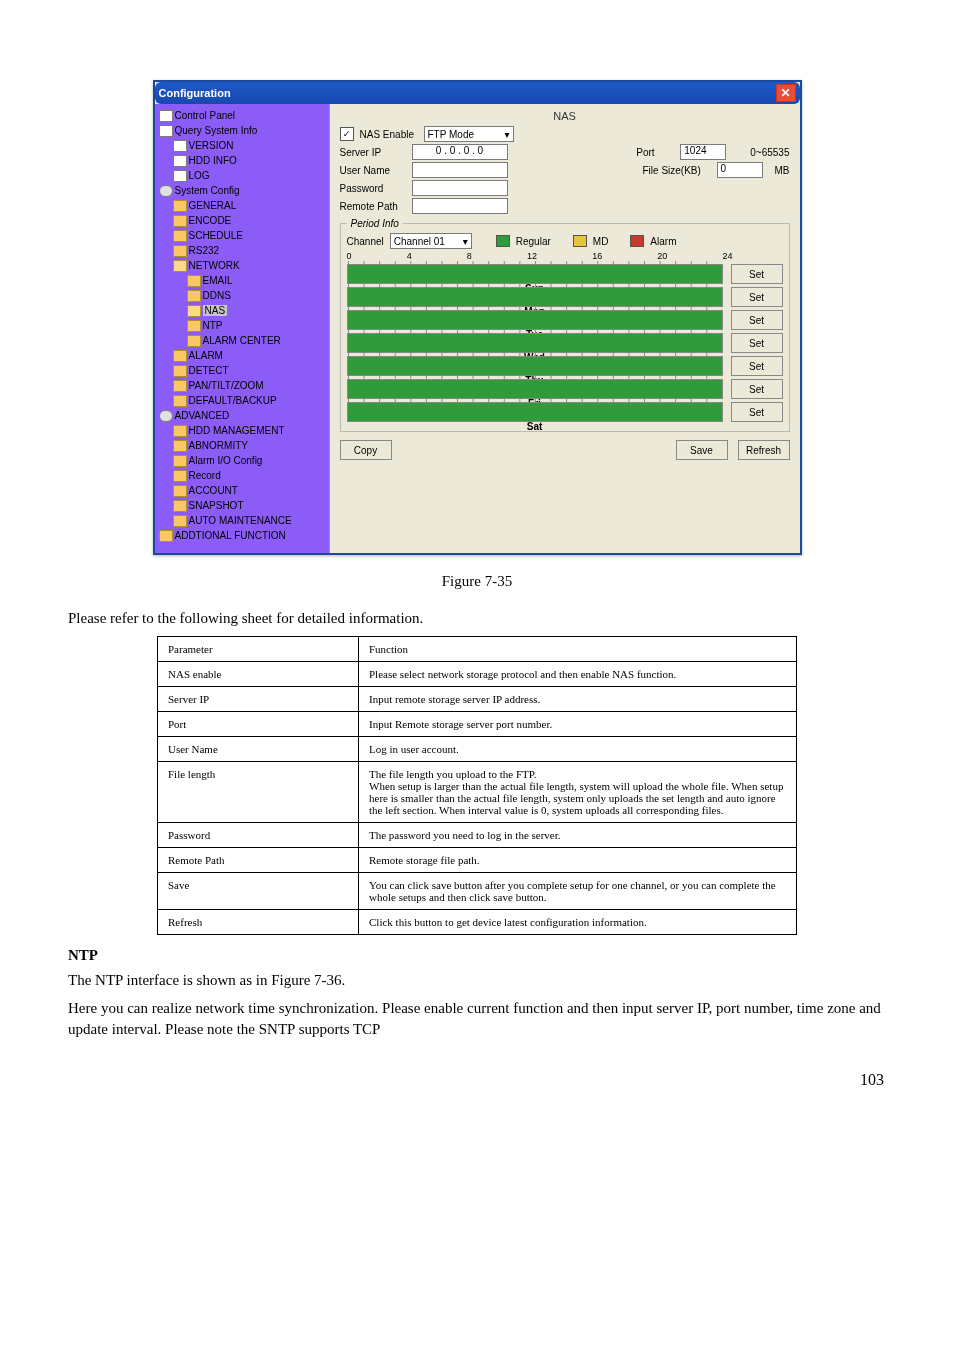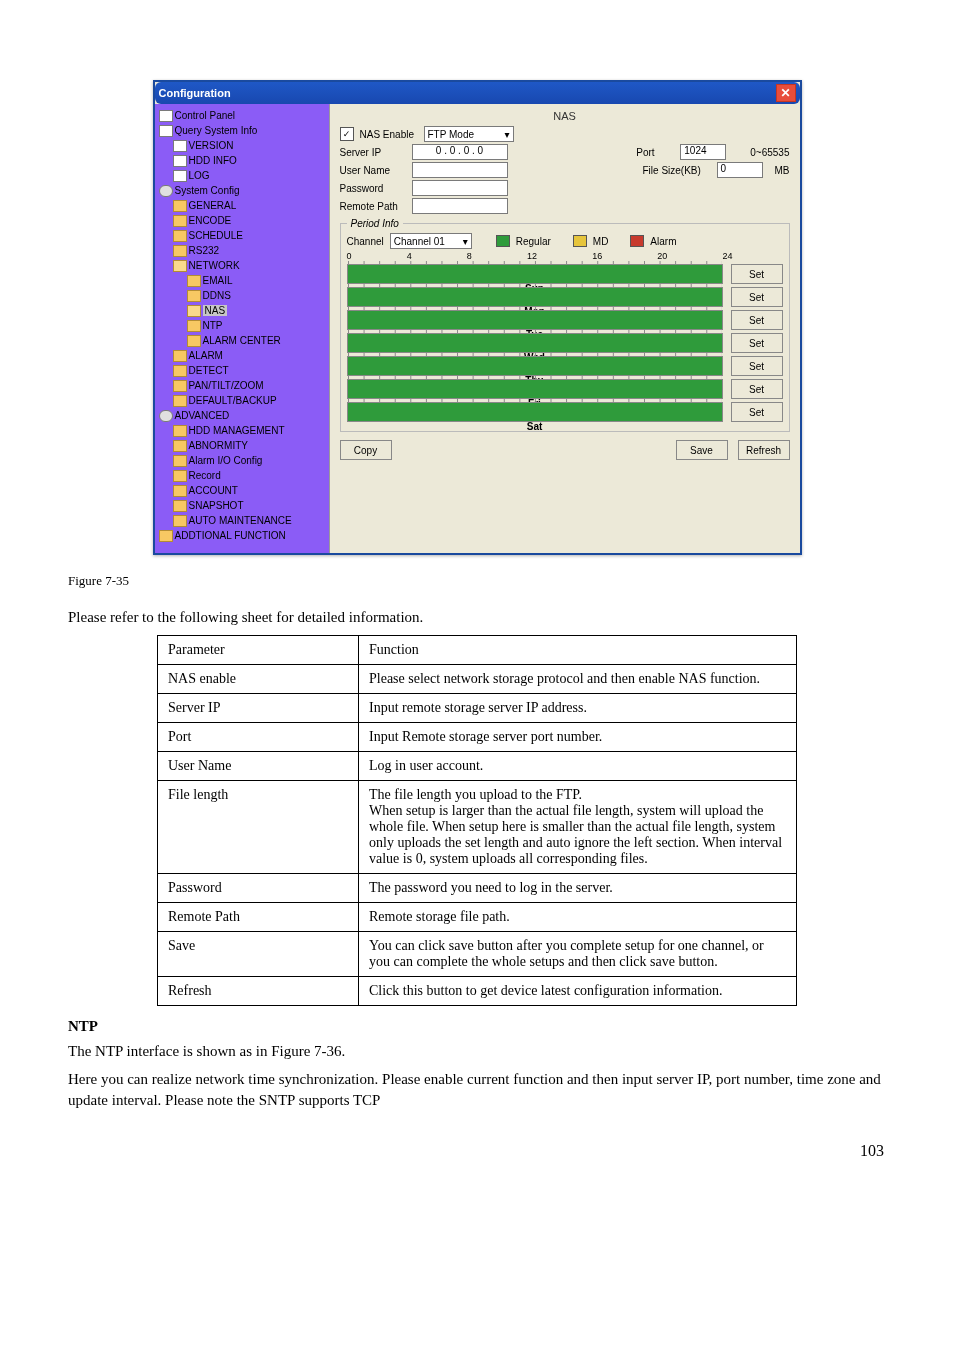--- a/index.html
+++ b/index.html
@@ -92,23 +92,23 @@
     display:inline-flex;align-items:center;justify-content:center;
     min-width:52px;height:20px;
     border:1px solid #888;background:#ece9d8;
     font-size:10px;padding:0 6px;box-sizing:border-box;
   }
   .sched-row .btn { margin-left:8px; }
   .footer-row { display:flex; justify-content:space-between; margin-top:8px; }
   .footer-row .right { display:flex; gap:10px; }
 
   
-  .caption { text-align:left; font-size:13px; margin:18px 0 18px 0; }
+  .caption { text-align:center; font-size:15px; margin:18px 0 18px 0; }
   .body-text { font-size:15px; margin:6px 0; line-height:1.45; }
-  table.params { border-collapse:collapse; width:640px; margin:4px auto 12px auto; font-size:14px; }
+  table.params { border-collapse:collapse; width:640px; margin:4px auto 12px auto; font-size:11px; }
   table.params th, table.params td {
     border:1px solid #000; padding:6px 10px; text-align:left; vertical-align:top;
   }
   table.params th { font-weight:normal; }
   .section-head { font-weight:bold; font-size:15px; margin-top:6px; }
   .pagenum { text-align:right; font-size:16px; margin-top:30px; padding-right:2px; }
 </style>
 </head>
 <body>
 

